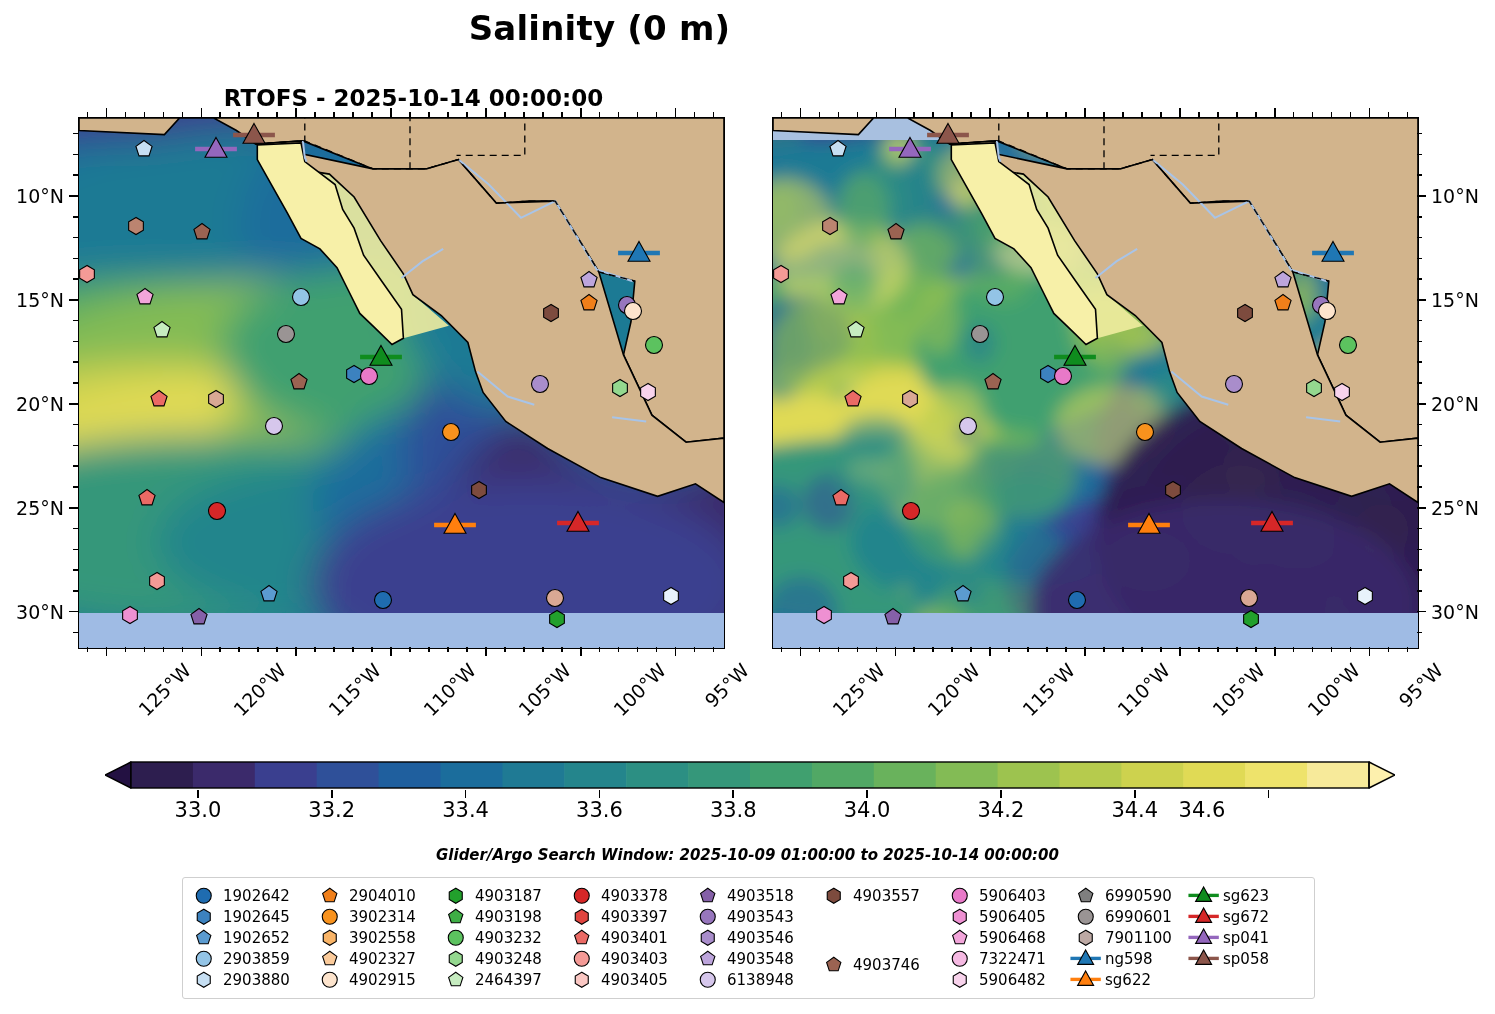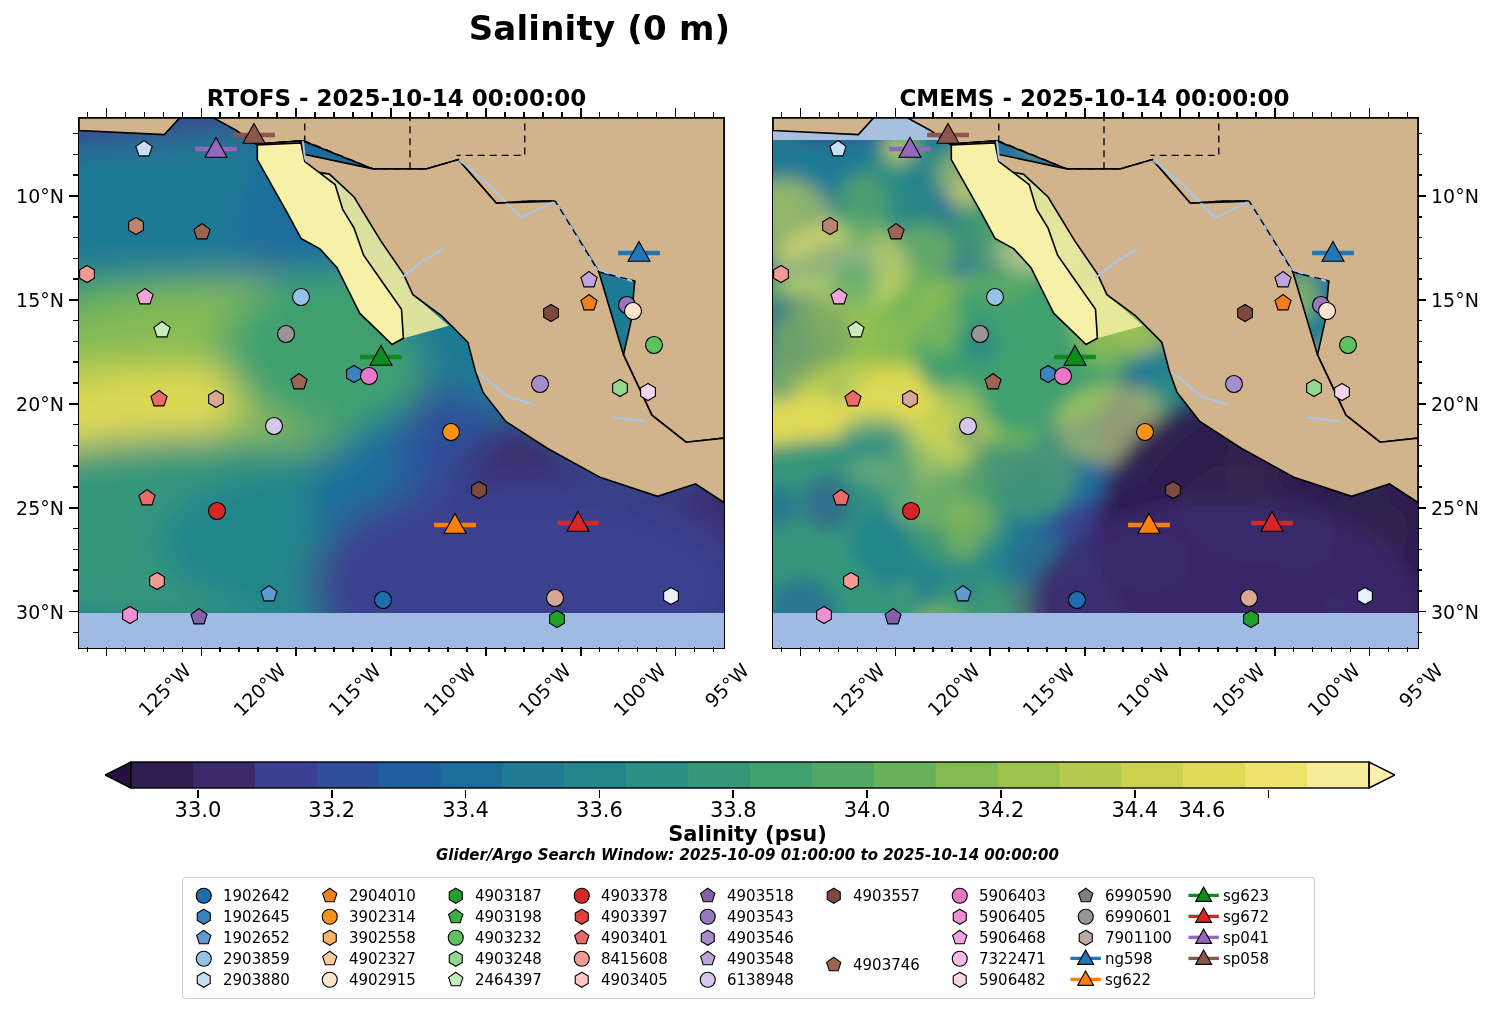--- a/index.html
+++ b/index.html
@@ -11,21 +11,21 @@
   .fig{position:absolute;inset:0;}
 
   
   #suptitle{
     position:absolute;left:0;top:8px;width:1199px;text-align:center;
     font-size:34px;font-weight:bold;color:#000;letter-spacing:.2px;
   }
   .panel-title{
     position:absolute;text-align:center;font-size:23px;font-weight:bold;color:#000;
   }
-  #title-left{left:74px;top:85px;width:645px;}
+  #title-left{left:91px;top:85px;width:645px;}
   #title-right{left:772px;top:85px;width:645px;}
 
   
   .axes{position:absolute;top:117px;height:530px;border:1.6px solid #000;overflow:hidden;background:#b6c9e8;}
   #axes-left{left:78px;width:645px;}
   #axes-right{left:772px;width:645px;}
 
   .nodata-top{position:absolute;left:0;right:0;top:0;height:0;background:#a8c0e0;}
   .nodata-bot{position:absolute;left:0;right:0;bottom:0;height:40px;background:#9fbbe4;}
 
@@ -85,21 +85,20 @@
   .leg-txt{font-size:15px;color:#000;white-space:nowrap;}
 </style>
 </head>
 <body>
 
 <div class="fig">
 
   <div id="suptitle">Salinity (0 m)</div>
 
   <div class="panel-title" id="title-left">RTOFS - 2025-10-14 00:00:00</div>
-  <div class="panel-title" id="title-right">CMEMS - 2025-10-14 00:00:00</div>
 
   <div class="axes" id="axes-left">
       <div class="ocean"><svg width="645" height="530" viewBox="0 0 645 530" preserveAspectRatio="none">
           <defs>
             <filter id="blurC" x="-20%" y="-20%" width="140%" height="140%">
               <feGaussianBlur stdDeviation="18"></feGaussianBlur>
             </filter>
           </defs>
           <rect width="645" height="530" fill="#1f7a94"></rect>
           <g filter="url(#blurC)">
@@ -1177,21 +1176,20 @@
       <div class="cblabel" style="left: 733.27px;">33.8</div>
       <div class="cbtick" style="left: 866.308px;"></div>
       <div class="cblabel" style="left: 867.108px;">34.0</div>
       <div class="cbtick" style="left: 1000.15px;"></div>
       <div class="cblabel" style="left: 1000.95px;">34.2</div>
       <div class="cbtick" style="left: 1133.98px;"></div>
       <div class="cblabel" style="left: 1134.78px;">34.4</div>
       <div class="cbtick" style="left: 1267.82px;"></div>
       <div class="cblabel" style="left: 1202px;">34.6</div>
     </div>
-  <div id="cbar-title">Salinity (psu)</div>
   <div id="search-window">Glider/Argo Search Window: 2025-10-09 01:00:00 to 2025-10-14 00:00:00</div>
 
   <div id="legend">
       <div class="leg-col" style="width: 126px;">
         <div class="leg-item">
           <span class="leg-mk">
             <svg width="19.5" height="19.5" viewBox="-9.75 -9.75 19.5 19.5">
               <g fill="#1f6cb0" stroke="#000" stroke-width="1.1">
                 <circle cx="0" cy="0" r="7.5"></circle>
               </g>
@@ -1376,21 +1374,21 @@
           <span class="leg-txt">4903401</span>
         </div>
         <div class="leg-item">
           <span class="leg-mk">
             <svg width="19.5" height="19.5" viewBox="-9.75 -9.75 19.5 19.5">
               <g fill="#f49a96" stroke="#000" stroke-width="1.1">
                 <circle cx="0" cy="0" r="7.5"></circle>
               </g>
             </svg>
           </span>
-          <span class="leg-txt">8415608</span>
+          <span class="leg-txt">4903403</span>
         </div>
         <div class="leg-item">
           <span class="leg-mk">
             <svg width="19.5" height="19.5" viewBox="-9.75 -9.75 19.5 19.5">
               <g fill="#fac7c3" stroke="#000" stroke-width="1.1">
                 <polygon points="0.00,-7.50 -6.50,-3.75 -6.50,3.75 -0.00,7.50 6.50,3.75 6.50,-3.75"></polygon>
               </g>
             </svg>
           </span>
           <span class="leg-txt">4903405</span>

